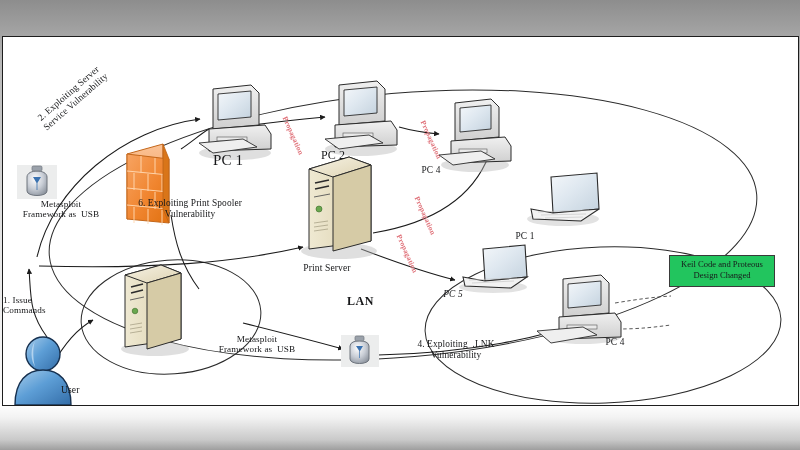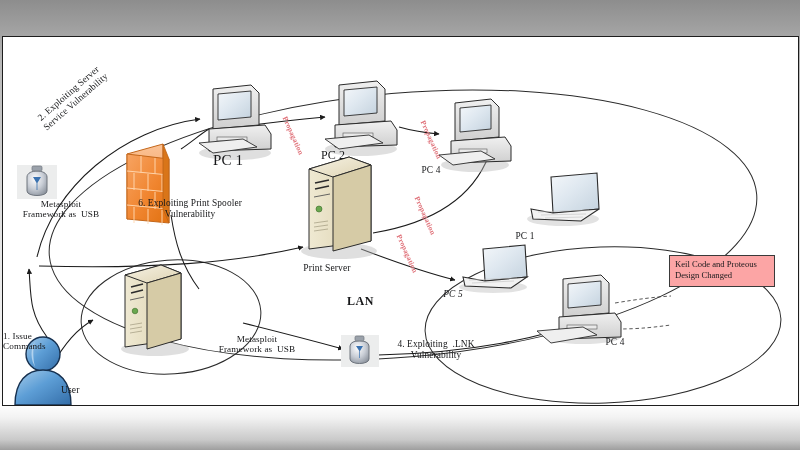--- a/index.html
+++ b/index.html
@@ -10,22 +10,22 @@
   #band-bottom{position:absolute;left:0;top:404px;width:800px;height:46px;
          background:linear-gradient(to bottom,#ffffff 0%,#f2f2f2 30%,#c9c9c9 78%,#9e9e9e 100%);}
   #frame{position:absolute;left:2px;top:36px;width:795px;height:368px;
          background:#fff;border:1px solid #1d1d1d;overflow:hidden;}
   #svg{position:absolute;left:0;top:0;width:795px;height:368px;}
   .lbl{position:absolute;color:#17181a;white-space:pre;line-height:1.12;
        letter-spacing:.1px;}
   .lbl.c{text-align:center;}
   .prop{position:absolute;color:#e0727a;font-size:7.4px;font-weight:700;
         white-space:nowrap;transform-origin:0 0;letter-spacing:.2px;}
-  .annobox{position:absolute;border:1px solid #3a3a3a;background:#fca5a5;
-        font-size:8.6px;color:#18191b;line-height:1.32;
+  .annobox{position:absolute;border:1px solid #3a3a3a;background:#22c55e;
+        font-size:8.6px;text-align:center;color:#18191b;line-height:1.32;
         padding:3px 5px 4px;}
 </style>
 </head>
 <body>
 
 <div id="stage">
   <div id="band-bottom"></div>
 
   <div id="frame">
 
@@ -242,31 +242,31 @@
         <path d="M353,309 L360,309 L357,314 L357,321 L356.3,321 L356.3,314 Z" fill="#3b72b0"></path>
       </g>
     </svg>
 
     <div class="lbl c" style="left:6px;top:162px;width:104px;font-size:9.2px;">Metasploit
 Framework as  USB</div>
 
     <div class="lbl c" style="left:200px;top:297px;width:108px;font-size:9.2px;">Metasploit
 Framework as  USB</div>
 
-    <div class="lbl" style="left:0px;top:258px;width:92px;font-size:9.2px;margin-top:36px;">1. Issue
+    <div class="lbl" style="left:0px;top:258px;width:92px;font-size:9.2px;">1. Issue
 Commands</div>
 
     <div class="lbl c" style="left:-6px;top:50px;width:150px;font-size:9.4px;
                 transform:rotate(-41deg);transform-origin:50% 50%;">2. Exploiting Server
 Service Vulnerability</div>
 
     <div class="lbl c" style="left:106px;top:161px;width:162px;font-size:9.4px;">6. Exploiting Print Spooler
 Vulnerability</div>
 
-    <div class="lbl c" style="left:370px;top:302px;width:126px;font-size:9.4px;">4. Exploiting  .LNK
+    <div class="lbl c" style="left:390px;top:302px;width:126px;font-size:9.4px;">4. Exploiting  .LNK
 Vulnerability</div>
 
     <div class="lbl c" style="left:205px;top:115px;width:40px;font-size:15px;">PC 1</div>
     <div class="lbl c" style="left:310px;top:112px;width:40px;font-size:12px;">PC 2</div>
     <div class="lbl c" style="left:408px;top:128px;width:40px;font-size:9.4px;">PC 4</div>
     <div class="lbl c" style="left:502px;top:194px;width:40px;font-size:9.4px;">PC 1</div>
     <div class="lbl c" style="left:430px;top:252px;width:40px;font-size:9.4px;font-style:italic;">PC 5</div>
     <div class="lbl c" style="left:592px;top:300px;width:40px;font-size:9.4px;">PC 4</div>
 
     <div class="lbl c" style="left:276px;top:210px;width:96px;font-size:9.6px;margin-top:16px;">Print Server</div>

